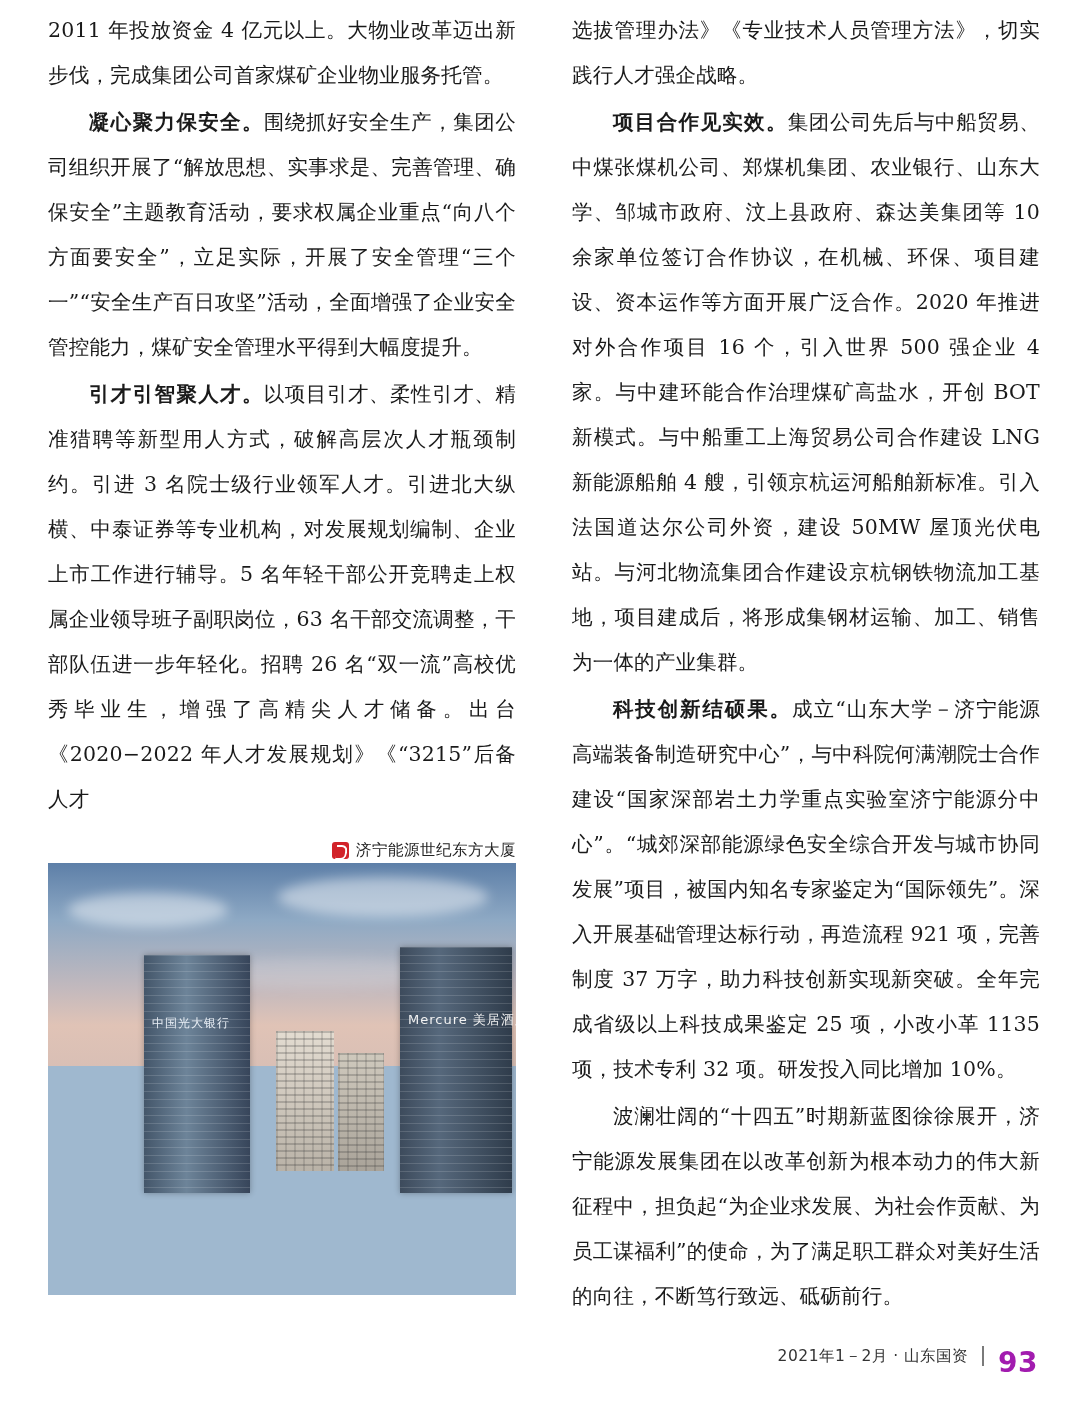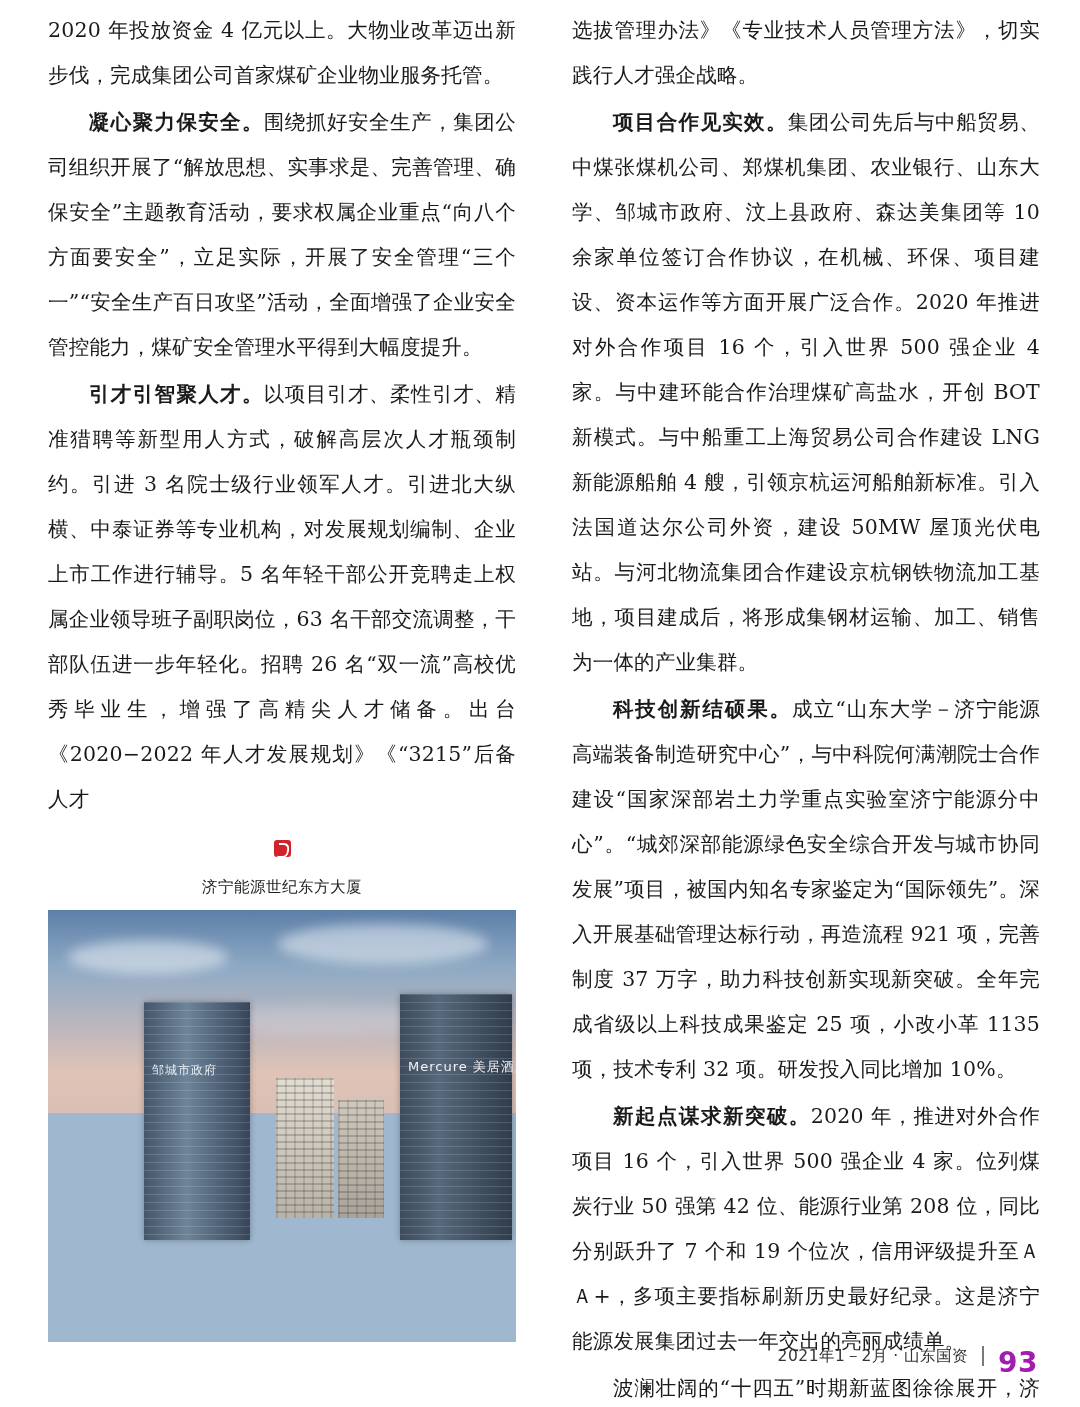--- a/index.html
+++ b/index.html
@@ -63,27 +63,26 @@
 
   
   .figure {
     margin-top: 18px;
     width: 100%;
   }
   .fig-caption {
     display: flex;
     align-items: center;
     justify-content: flex-end;
-    gap: 20px;
+    gap: 7px;
     font-size: 15.5px;
     font-family: "DejaVu Sans", "Liberation Sans", sans-serif;
     color: #222;
-    margin-bottom: 12px;
+    margin-bottom: 2px;
     letter-spacing: 0.5px;
-    flex-direction: column;
   }
   .logo-mark {
     display: inline-block;
     width: 17px;
     height: 17px;
     border-radius: 3px;
     background: #d2232a;
     position: relative;
     flex: 0 0 auto;
   }
@@ -172,21 +171,21 @@
 </style>
 </head>
 <body>
 
 <div class="page">
 
   <div class="columns">
 
     <div class="col col-left">
 
-      <p class="body">2020 年投放资金 4 亿元以上。大物业改革迈出新步伐，完成集团公司首家煤矿企业物业服务托管。</p>
+      <p class="body">2011 年投放资金 4 亿元以上。大物业改革迈出新步伐，完成集团公司首家煤矿企业物业服务托管。</p>
 
 
 
       <p class="body indent"><span class="lead">凝心聚力保安全。</span><span>围绕抓好安全生产，集团公司组织开展了“解放思想、实事求是、完善管理、确保安全”主题教育活动，要求权属企业重点“向八个方面要安全”，立足实际，开展了安全管理“三个一”“安全生产百日攻坚”活动，全面增强了企业安全管控能力，煤矿安全管理水平得到大幅度提升。</span></p>
 
       <p class="body indent"><span class="lead">引才引智聚人才。</span><span>以项目引才、柔性引才、精准猎聘等新型用人方式，破解高层次人才瓶颈制约。引进 3 名院士级行业领军人才。引进北大纵横、中泰证券等专业机构，对发展规划编制、企业上市工作进行辅导。5 名年轻干部公开竞聘走上权属企业领导班子副职岗位，63 名干部交流调整，干部队伍进一步年轻化。招聘 26 名“双一流”高校优秀毕业生，增强了高精尖人才储备。出台《2020−2022 年人才发展规划》《“3215”后备人才</span></p>
 
       <div class="figure">
         <div class="fig-caption">
           <span class="logo-mark"></span>
@@ -202,41 +201,40 @@
           <div class="lowrise" style="left:228px;top:168px;width:58px;height:140px;background:linear-gradient(180deg,#e3dcd1,#b9b2a7);">
               <div class="win"></div>
             </div>
           <div class="lowrise" style="left:290px;top:190px;width:46px;height:118px;">
               <div class="win"></div>
             </div>
 
           <div class="tower glass" style="left:96px;top:92px;width:106px;height:238px;">
             <div class="floors"></div>
           </div>
-          <div class="sign-text bank" style="left:104px;top:152px;">邹城市政府</div>
+          <div class="sign-text bank" style="left:104px;top:152px;">中国光大银行</div>
 
           <div class="tower" style="left:352px;top:84px;width:112px;height:246px;">
             <div class="floors"></div>
           </div>
           <div class="sign-text" style="left:360px;top:148px;">Mercure 美居酒店</div>
 
         </div>
       </div>
 
     </div>
 
     <div class="col col-right">
 
       <p class="body">选拔管理办法》《专业技术人员管理方法》，切实践行人才强企战略。</p>
 
       <p class="body indent"><span class="lead">项目合作见实效。</span><span>集团公司先后与中船贸易、中煤张煤机公司、郑煤机集团、农业银行、山东大学、邹城市政府、汶上县政府、森达美集团等 10 余家单位签订合作协议，在机械、环保、项目建设、资本运作等方面开展广泛合作。2020 年推进对外合作项目 16 个，引入世界 500 强企业 4 家。与中建环能合作治理煤矿高盐水，开创 BOT 新模式。与中船重工上海贸易公司合作建设 LNG 新能源船舶 4 艘，引领京杭运河船舶新标准。引入法国道达尔公司外资，建设 50MW 屋顶光伏电站。与河北物流集团合作建设京杭钢铁物流加工基地，项目建成后，将形成集钢材运输、加工、销售为一体的产业集群。</span></p>
 
       <p class="body indent"><span class="lead">科技创新结硕果。</span><span>成立“山东大学－济宁能源高端装备制造研究中心”，与中科院何满潮院士合作建设“国家深部岩土力学重点实验室济宁能源分中心”。“城郊深部能源绿色安全综合开发与城市协同发展”项目，被国内知名专家鉴定为“国际领先”。深入开展基础管理达标行动，再造流程 921 项，完善制度 37 万字，助力科技创新实现新突破。全年完成省级以上科技成果鉴定 25 项，小改小革 1135 项，技术专利 32 项。研发投入同比增加 10%。</span></p>
 
-      <p class="body indent"><span class="lead">新起点谋求新突破。</span><span>2020 年，推进对外合作项目 16 个，引入世界 500 强企业 4 家。位列煤炭行业 50 强第 42 位、能源行业第 208 位，同比分别跃升了 7 个和 19 个位次，信用评级提升至ＡＡ+，多项主要指标刷新历史最好纪录。这是济宁能源发展集团过去一年交出的亮丽成绩单。</span></p>
 
       <p class="body indent"><span>波澜壮阔的“十四五”时期新蓝图徐徐展开，济宁能源发展集团在以改革创新为根本动力的伟大新征程中，担负起“为企业求发展、为社会作贡献、为员工谋福利”的使命，为了满足职工群众对美好生活的向往，不断笃行致远、砥砺前行。</span></p>
 
     </div>
   </div>
 
   <div class="footer">
     <span>2021年1－2月 · 山东国资</span>
     <span class="rule"></span>
     <span class="pageno">93</span>

